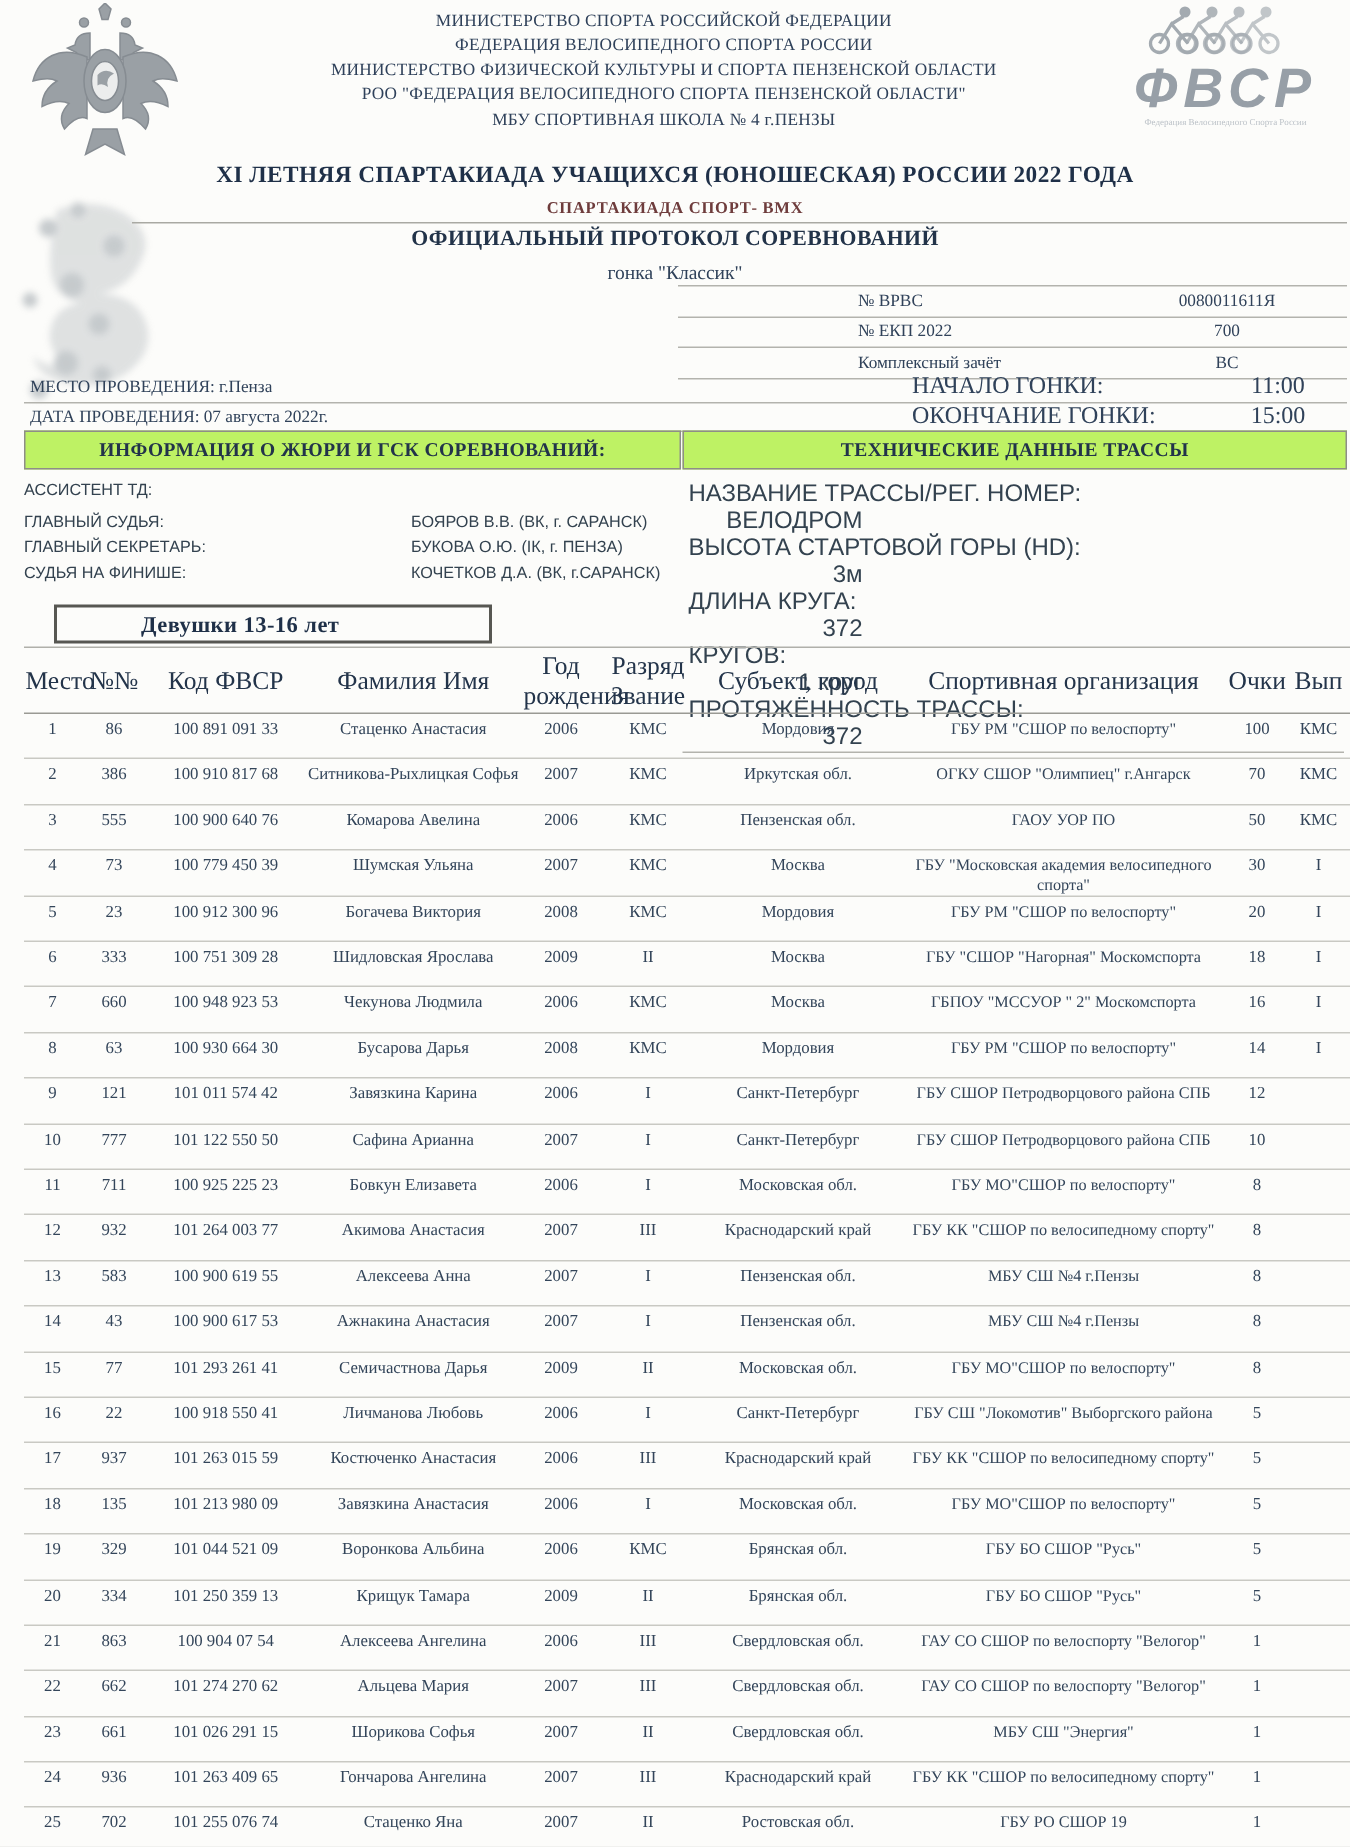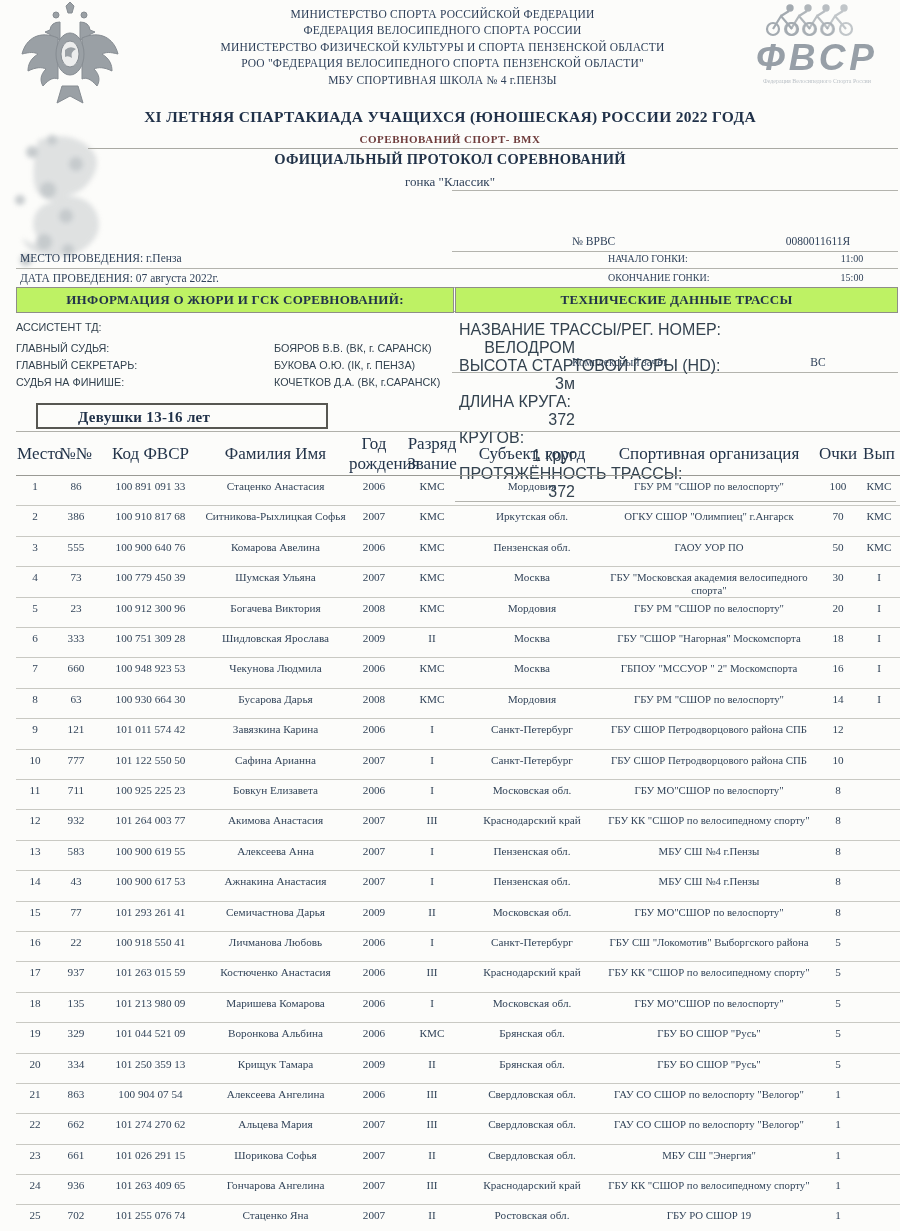--- a/index.html
+++ b/index.html
@@ -19,25 +19,25 @@
   .title-event{position:absolute;top:108px;left:0;width:100%;text-align:center;font-weight:bold;
                font-size:15.5px;color:#1f3048;letter-spacing:.3px;}
   .title-discipline{position:absolute;top:133px;left:0;width:100%;text-align:center;font-weight:bold;
                font-size:11px;color:#6e3c3c;letter-spacing:.5px;}
   .rule-1{position:absolute;top:148px;left:88px;width:810px;height:1px;background:#a9a9a3;}
   .title-protocol{position:absolute;top:151px;left:0;width:100%;text-align:center;font-weight:bold;
                font-size:14.5px;color:#223349;letter-spacing:.3px;}
   .title-race{position:absolute;top:174px;left:0;width:100%;text-align:center;font-size:13px;}
   
   .registry{position:absolute;left:452px;top:190px;width:446px;border-top:1px solid #b3b3ad;}
-  .reg-row{display:flex;height:19.5px;align-items:center;border-bottom:1px solid #b3b3ad;font-size:11.5px;margin-top:40px;}
+  .reg-row{display:flex;height:19.5px;align-items:center;border-bottom:1px solid #b3b3ad;font-size:11.5px;}
   .reg-label{flex:1;padding-left:120px;}
   .reg-value{width:160px;text-align:center;}
   .race-times{position:absolute;left:452px;top:249px;width:446px;}
-  .time-row{display:flex;height:18.5px;align-items:center;border-bottom:1px solid #b3b3ad;font-size:10px;}
+  .time-row{display:flex;height:18.5px;align-items:center;border-bottom:1px solid #b3b3ad;font-size:16px;}
   .time-label{flex:1;padding-left:156px;}
   .time-value{width:92px;text-align:center;}
   
   .venue{position:absolute;left:16px;top:249px;width:436px;}
   .venue-row{height:18.5px;line-height:18px;border-bottom:1px solid #b3b3ad;font-size:11.5px;padding-left:4px;}
   
   .head-box{position:absolute;top:287px;height:24px;background:#bef264;border:1px solid #8e8e88;
             font-weight:bold;font-size:13px;text-align:center;line-height:24px;color:#22334a;letter-spacing:.3px;}
   .head-box.left{left:16px;width:436px;}
   .head-box.right{left:455px;width:441px;}
@@ -47,21 +47,21 @@
   .jury-row:first-child{margin-bottom:4px;}
   .jury-label{width:258px;}
   .jury-value{flex:1;}
   .track{position:absolute;left:455px;top:321px;width:441px;font-family:"Liberation Sans",sans-serif;}
   .track-row{display:flex;min-height:17px;font-size:16px;color:#33424f;flex-direction:column;}
   .track-label{flex:1;padding-left:4px;}
   .track-value{width:120px;text-align:right;padding-right:14px;}
   .track-row:last-child{border-bottom:1px solid #b3b3ad;}
   
   .category-box{position:absolute;left:36px;top:403px;width:292px;height:26px;border:2px solid #575752;
-                font-weight:bold;font-size:15px;line-height:25px;padding-left:40px;color:#1f3048;
+                font-weight:bold;font-size:15px;line-height:25px;padding-left:56px;color:#1f3048;
                 letter-spacing:.3px;box-sizing:border-box;}
   
   .results{position:absolute;left:16px;top:431px;width:884px;}
   .thead,.tr{display:grid;grid-template-columns:38px 44px 105px 145px 52px 64px 136px 218px 40px 42px;}
   .thead{border-top:1px solid #b0b0aa;border-bottom:1px solid #9a9a94;min-height:36px;font-weight:normal;
          font-size:17px;color:#23344a;align-items:center;}
   .th{text-align:center;line-height:1.15;padding:2px 1px;}
   .tr{min-height:30.4px;border-bottom:1px solid #c9c9c3;font-size:11.2px;align-items:start;
       padding-top:4px;box-sizing:border-box;color:#33455a;}
   .td{text-align:center;padding:0 2px;line-height:1.15;}
@@ -151,21 +151,21 @@
   <div class="org-line">ФЕДЕРАЦИЯ ВЕЛОСИПЕДНОГО СПОРТА РОССИИ</div>
 
   <div class="org-line">МИНИСТЕРСТВО ФИЗИЧЕСКОЙ КУЛЬТУРЫ И СПОРТА ПЕНЗЕНСКОЙ ОБЛАСТИ</div>
 
   <div class="org-line">РОО "ФЕДЕРАЦИЯ ВЕЛОСИПЕДНОГО СПОРТА ПЕНЗЕНСКОЙ ОБЛАСТИ"</div>
 
   <div class="org-line">МБУ СПОРТИВНАЯ ШКОЛА № 4 г.ПЕНЗЫ</div>
 </div>
 
   <div class="title-event">XI ЛЕТНЯЯ СПАРТАКИАДА УЧАЩИХСЯ (ЮНОШЕСКАЯ) РОССИИ 2022 ГОДА</div>
-  <div class="title-discipline">СОРЕВНОВАНИЙ СПОРТ- ВМХ</div>
+  <div class="title-discipline">СПАРТАКИАДА СПОРТ- ВМХ</div>
   <div class="rule-1"></div>
   <div class="title-protocol">ОФИЦИАЛЬНЫЙ ПРОТОКОЛ СОРЕВНОВАНИЙ</div>
   <div class="title-race">гонка "Классик"</div>
 
   <div class="registry">
   <div class="reg-row">
     <span class="reg-label">№ ВРВС</span>
     <span class="reg-value">0080011611Я</span>
   </div>
 
@@ -491,21 +491,21 @@
     <div class="td c6">Краснодарский край</div>
     <div class="td c7">ГБУ КК "СШОР по велосипедному спорту"</div>
     <div class="td c8">5</div>
     <div class="td c9"></div>
   </div>
 
   <div class="tr">
     <div class="td c0">18</div>
     <div class="td c1">135</div>
     <div class="td c2">101 213 980 09</div>
-    <div class="td c3">Маришева Комарова</div>
+    <div class="td c3">Завязкина Анастасия</div>
     <div class="td c4">2006</div>
     <div class="td c5">I</div>
     <div class="td c6">Московская обл.</div>
     <div class="td c7">ГБУ МО"СШОР по велоспорту"</div>
     <div class="td c8">5</div>
     <div class="td c9"></div>
   </div>
 
   <div class="tr">
     <div class="td c0">19</div>

